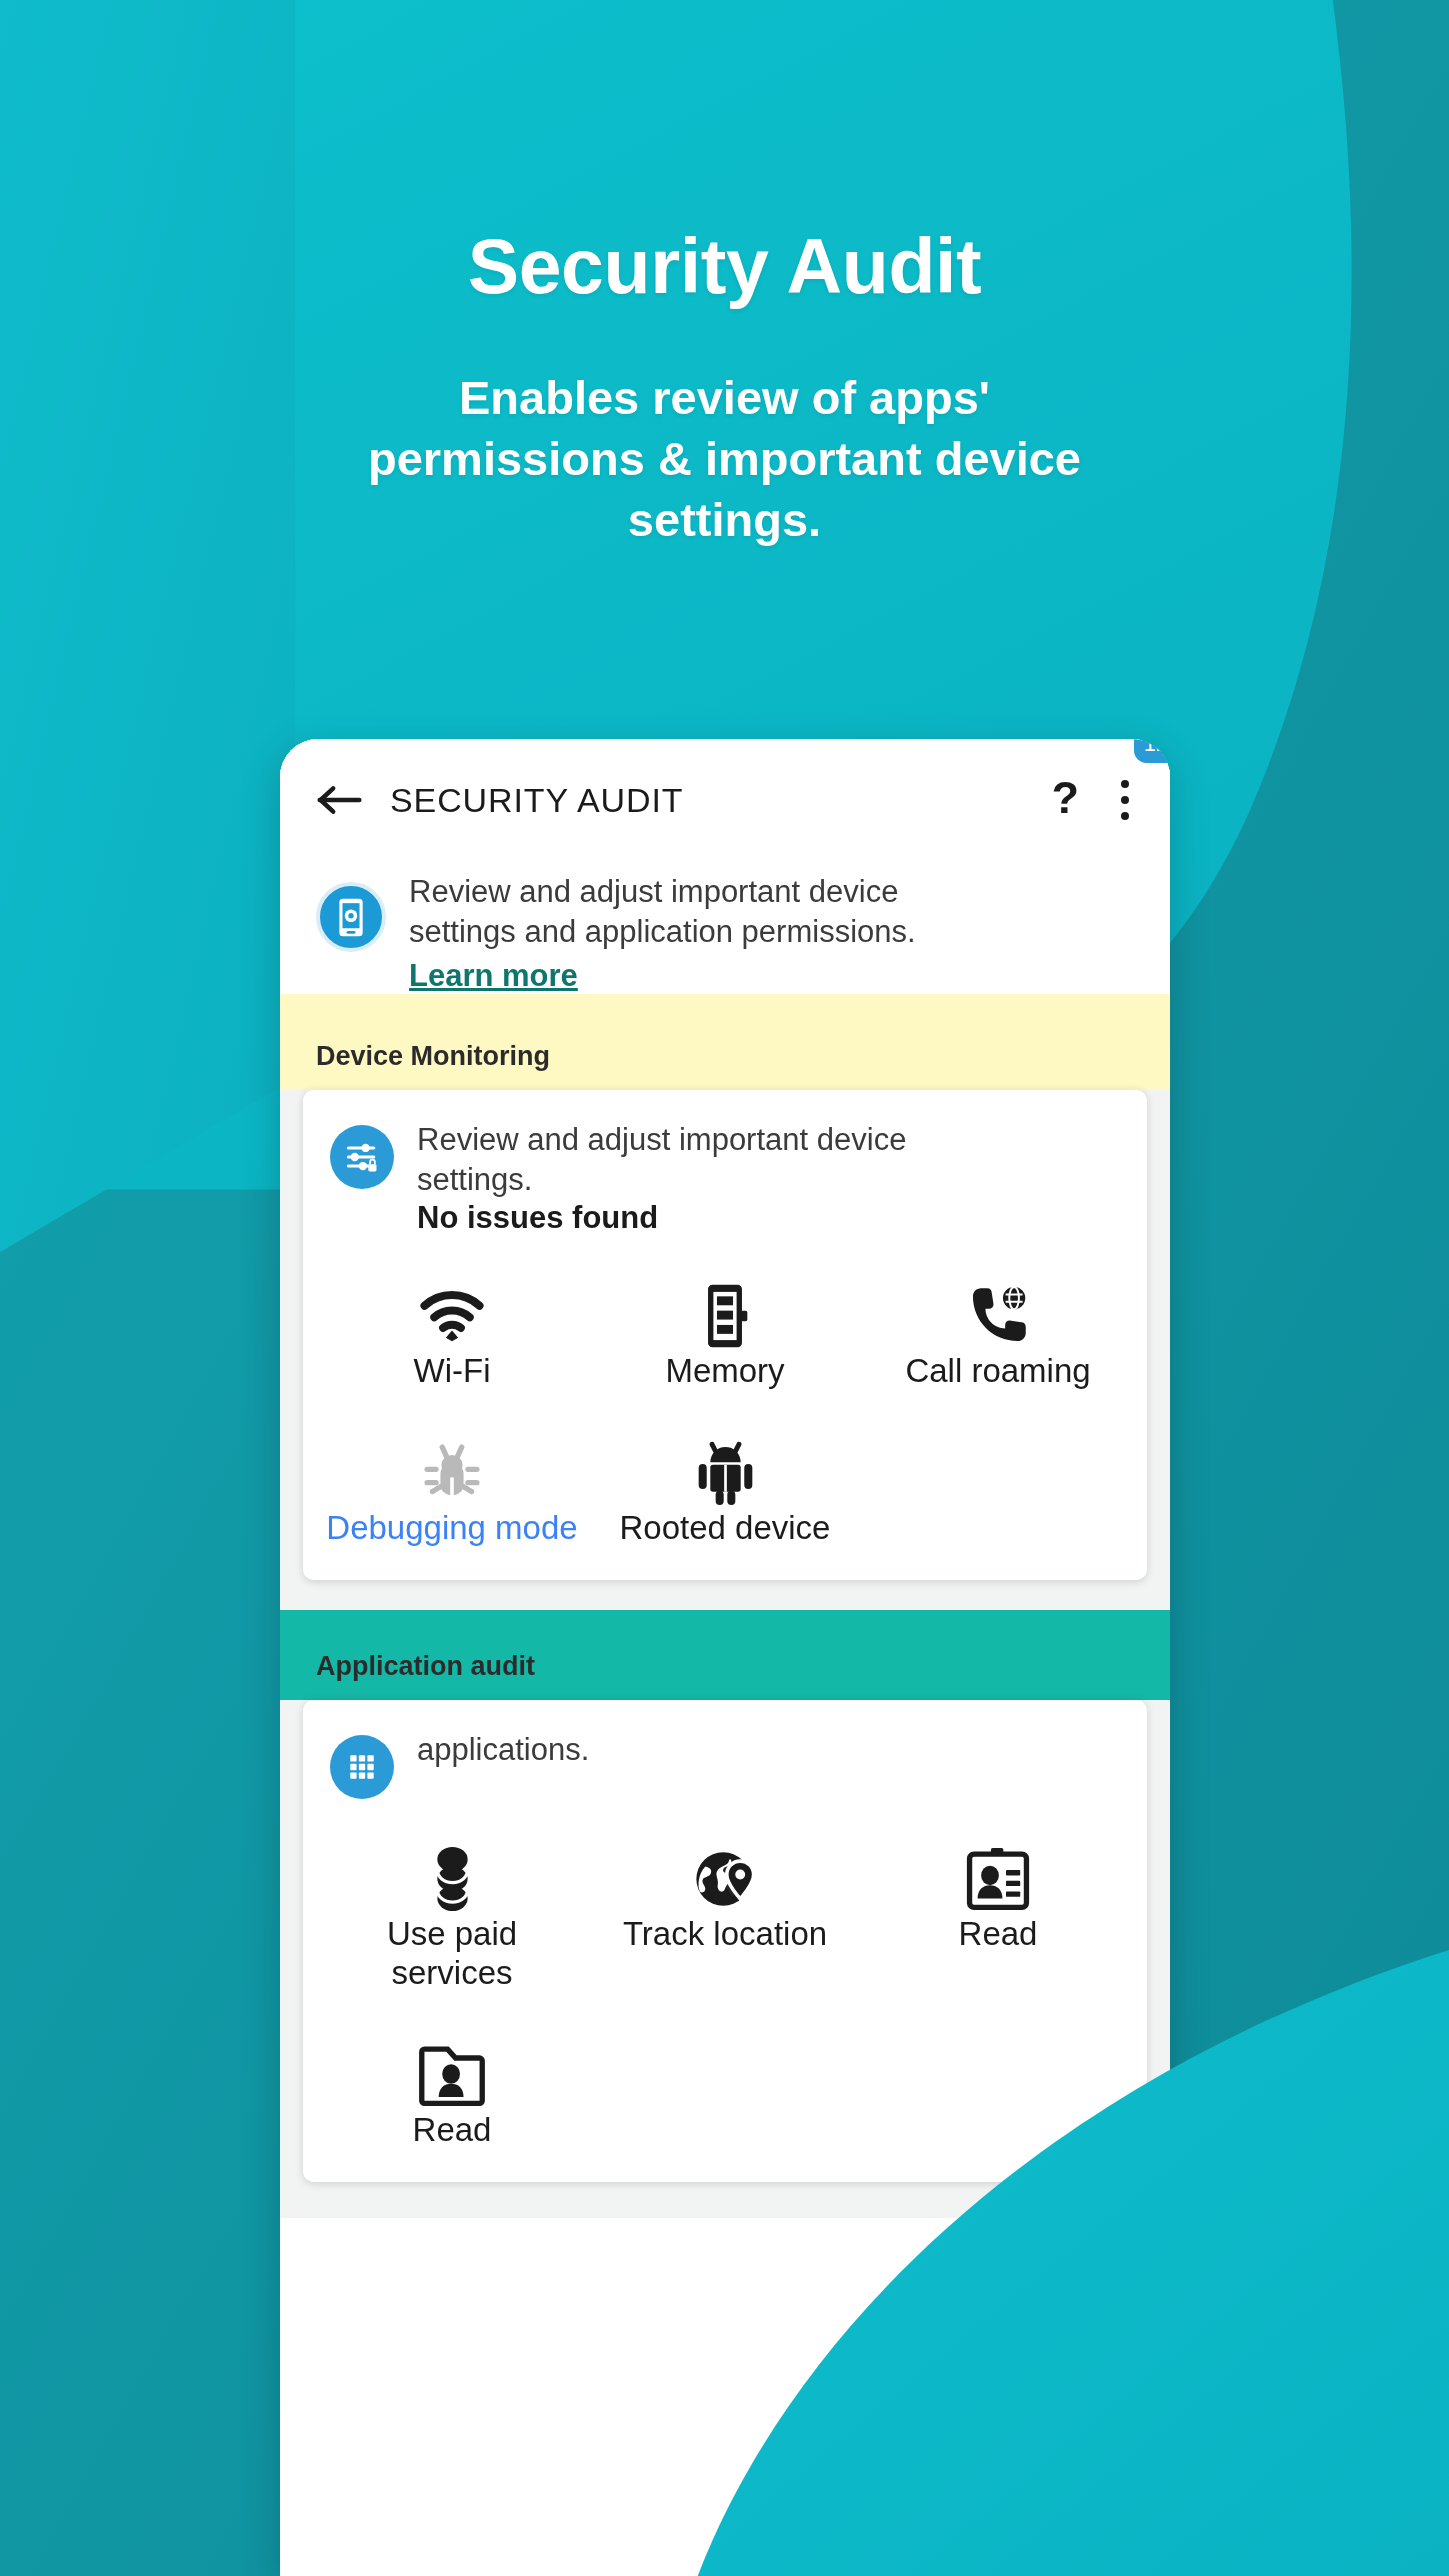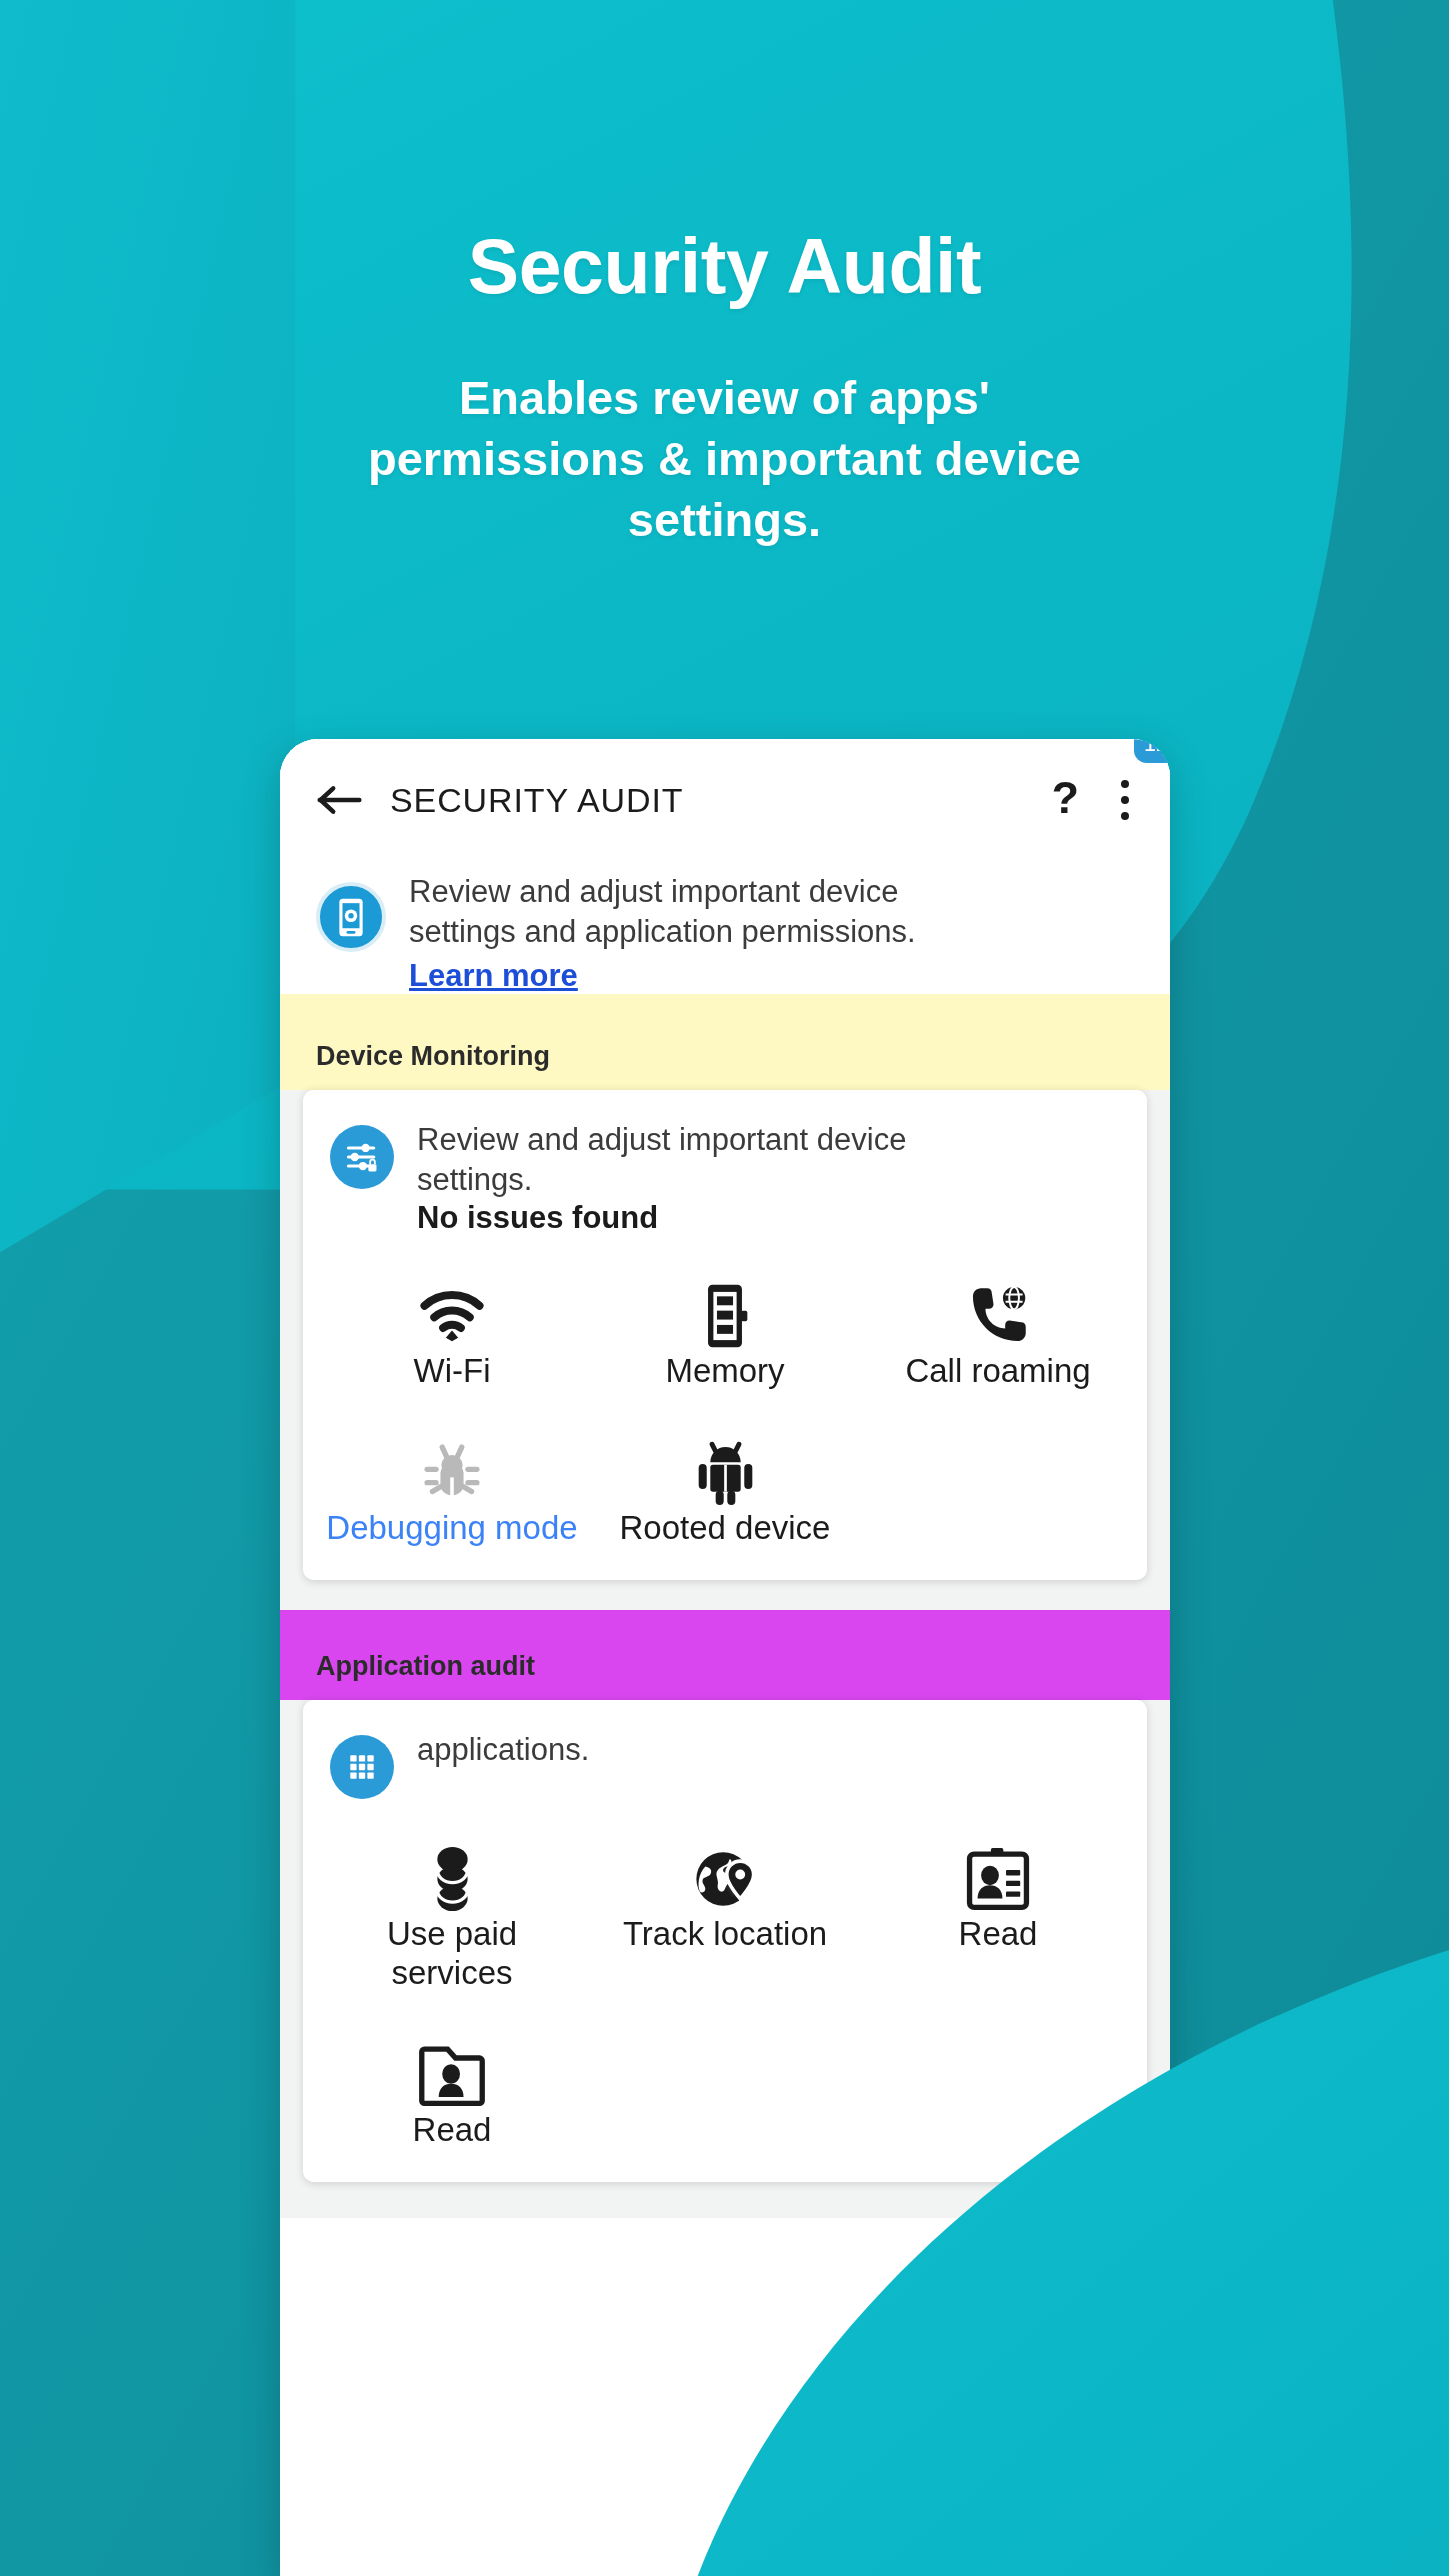--- a/index.html
+++ b/index.html
@@ -90,29 +90,29 @@
     display:flex; align-items:center; justify-content:center;
   }
   #info-text { flex:1 1 auto; }
   .info-line {
     font-size:31px; color:#3b3b3b; line-height:1.30;
   }
   #learn-more {
     display:inline-block;
     margin-top:5.4px;
     font-size:31px;
-    color:#1d4ed8;
+    color:#0f766e;
     font-weight:600;
   }
 
   
   .section-head {
     font-size:27px; font-weight:bold; color:#2b2b2b;
     padding:41px 36px 18px 36px;
-    background:#d946ef;
+    background:#14b8a6;
   }
   .section-head.first { background:#fef9c3; padding-top:47px; }
   .shade { background:#f2f3f3; }
 
   
   .card {
     margin:0 23px;
     background:#ffffff;
     border-radius:10.7px;
     box-shadow:0 1.8px 9px rgba(0,0,0,0.14);

